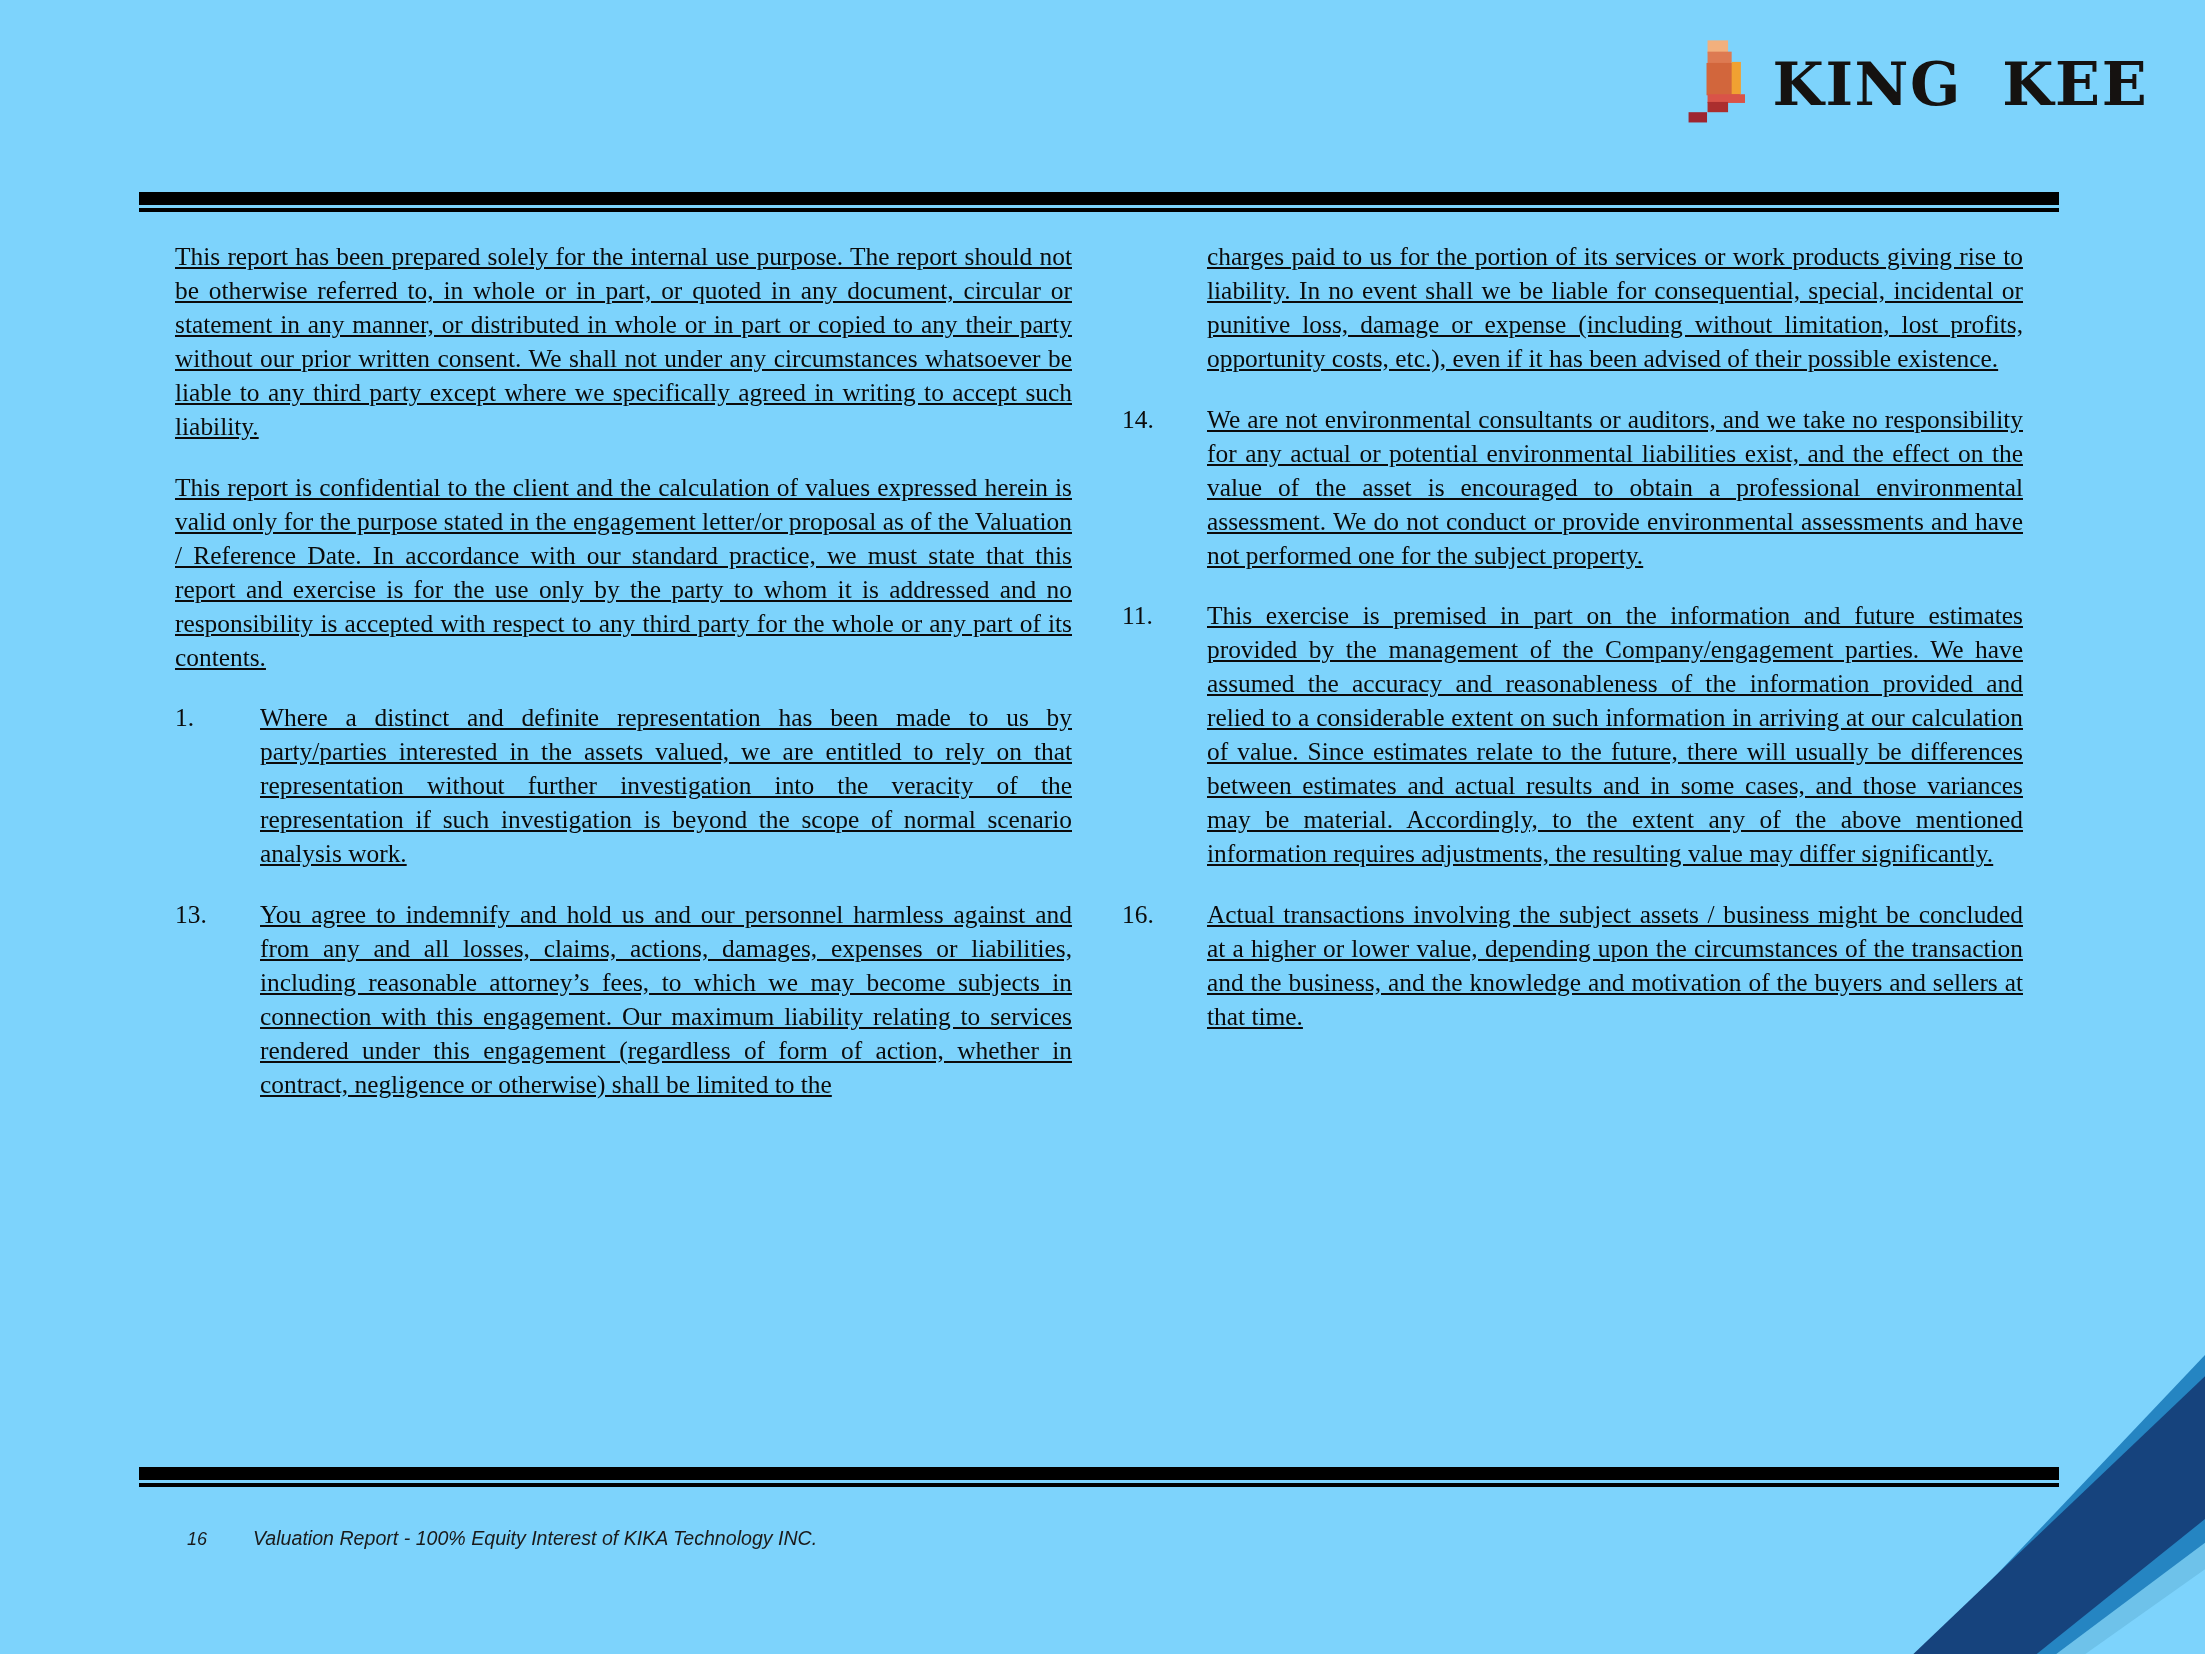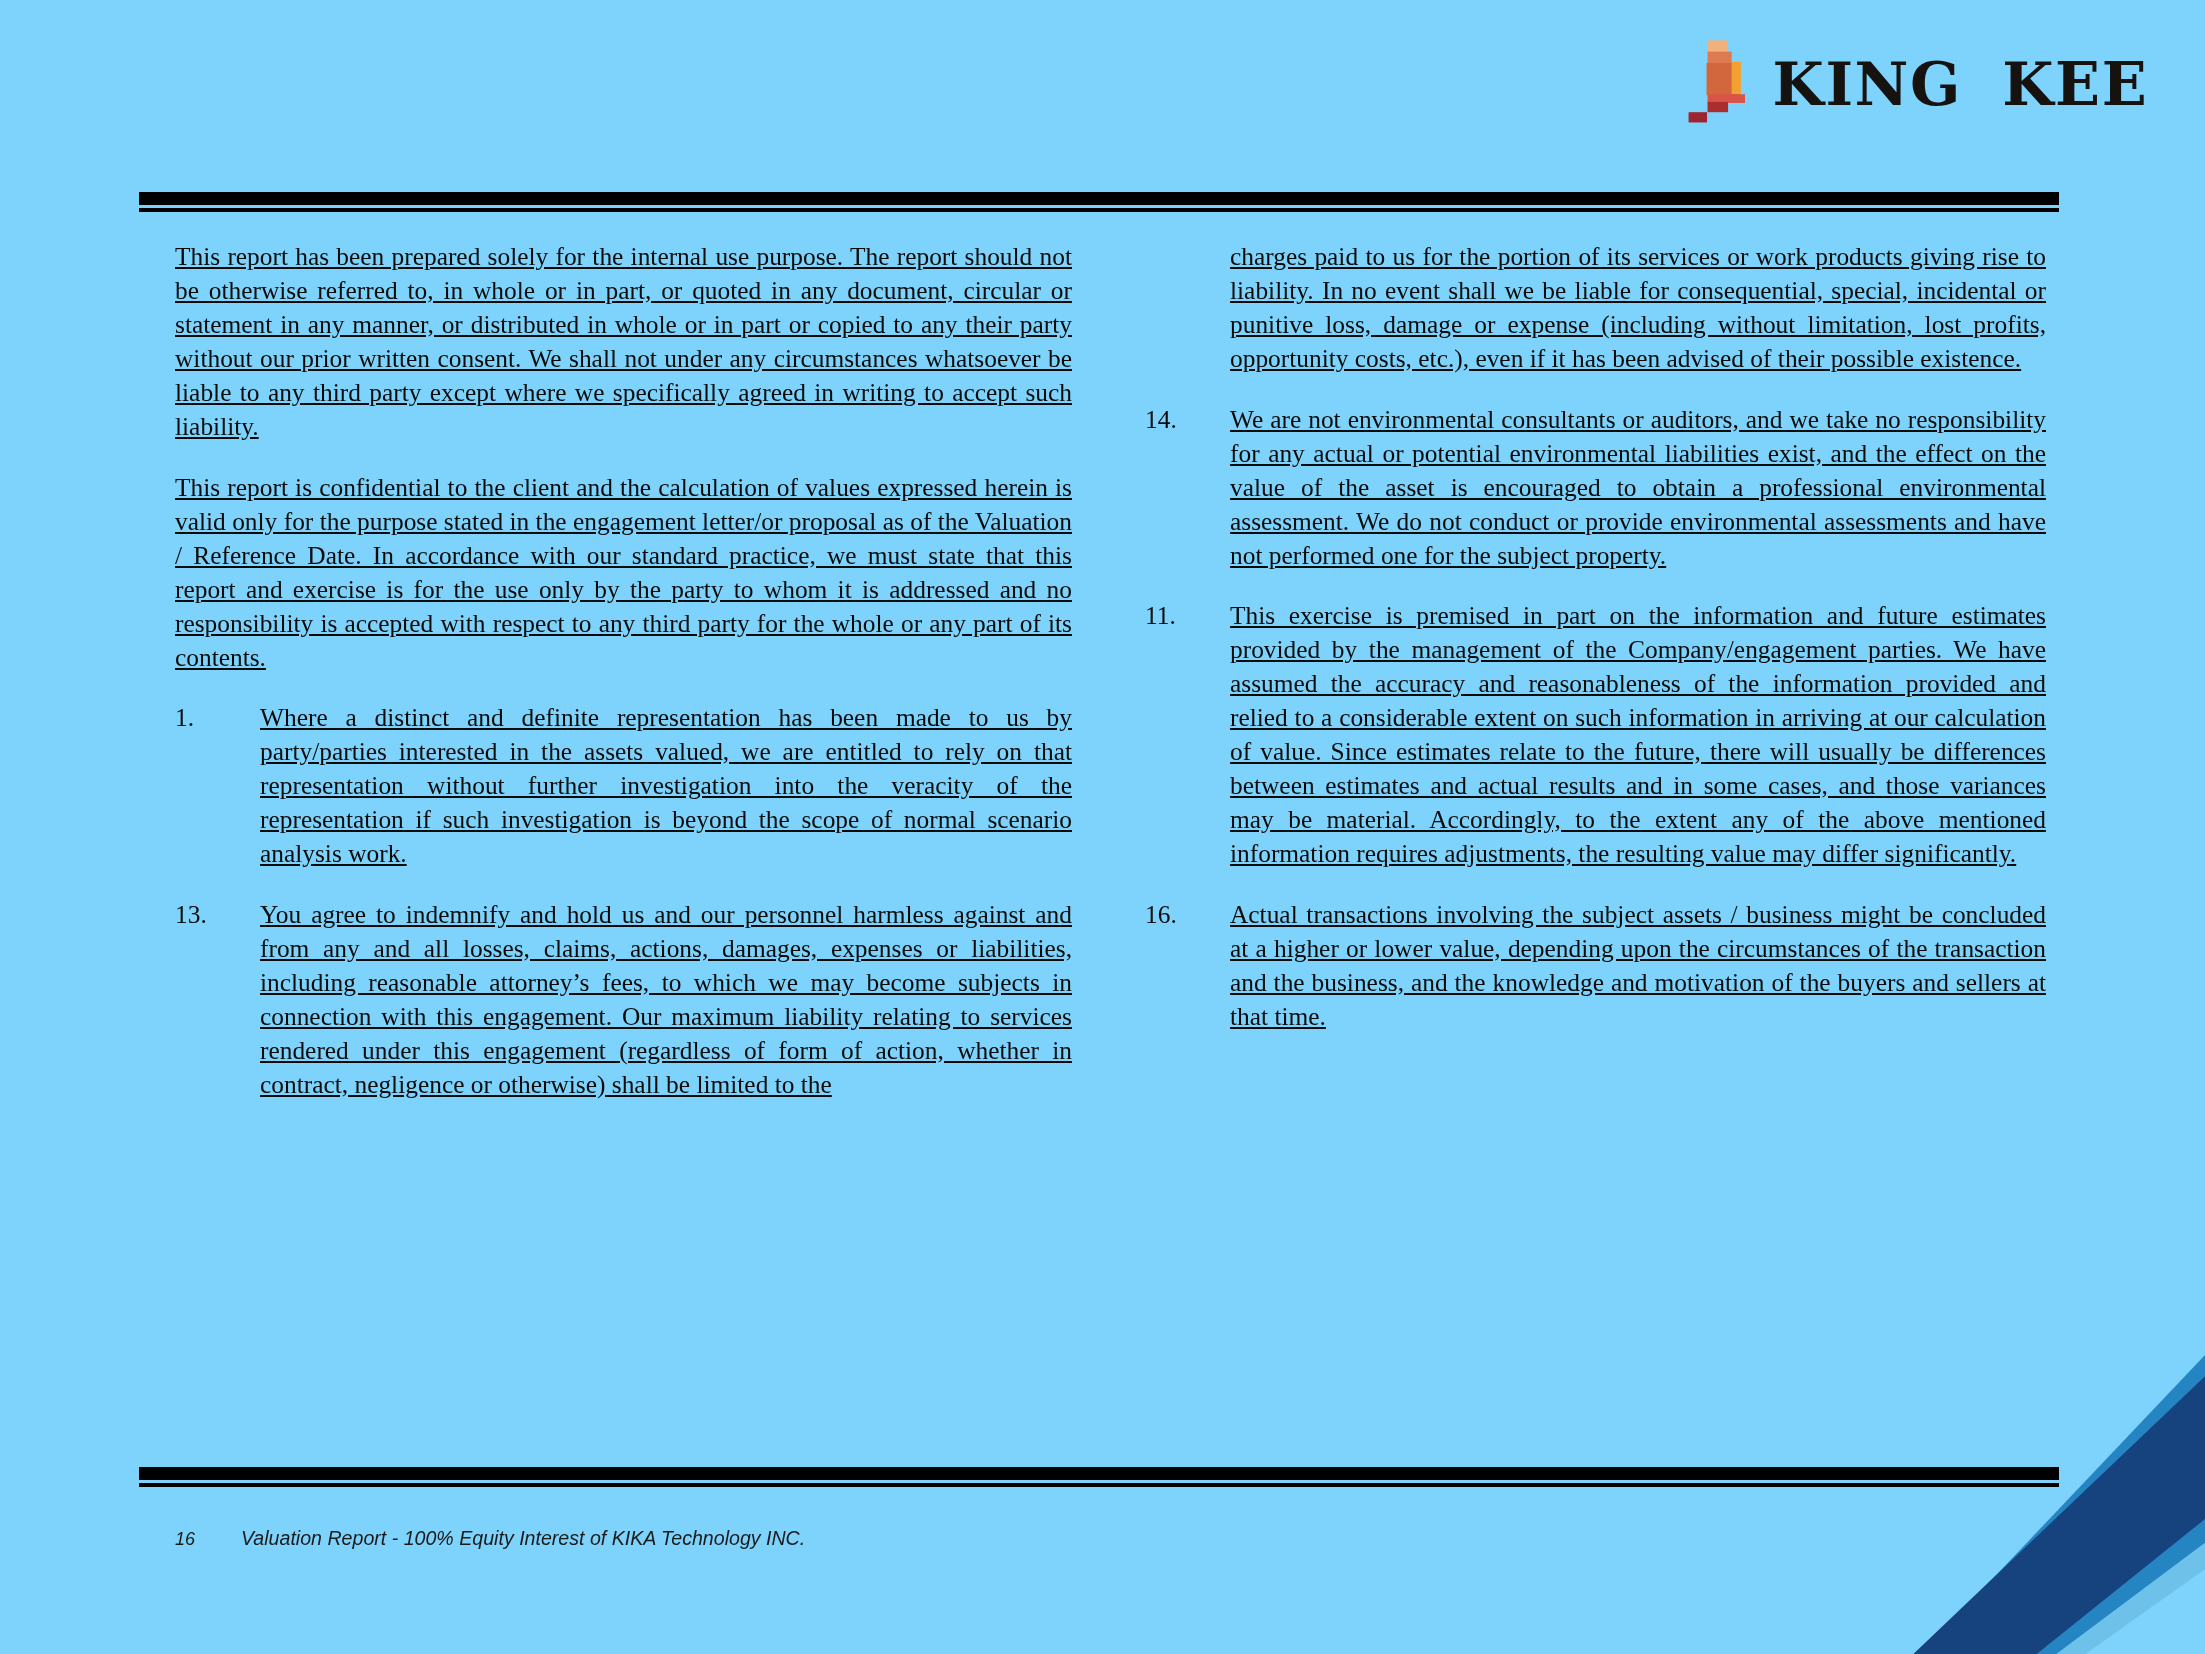--- a/index.html
+++ b/index.html
@@ -43,30 +43,30 @@
   .rule-bottom { top: 1467px; }
 
   
   .col {
     position: absolute;
     top: 239px;
     font-size: 25.4px;
     line-height: 34px;
   }
   .col-left  { left: 175px;  width: 897px; }
-  .col-right { left: 1145px; width: 901px; }
+  .col-right { left: 1122px; width: 901px; }
 
   .para { display: flex; margin-bottom: 26.5px; }
   .para .num   { flex: 0 0 85px; }
   .para .ptext { flex: 1; text-align: justify; text-decoration: underline; }
 
   
   .footer-text {
     position: absolute;
-    left: 175px;
+    left: 187px;
     top: 1527px;
     font-family: "Liberation Sans", sans-serif;
     font-style: italic;
     font-size: 19.6px;
     color: #1a1a1a;
     display: flex;
     align-items: baseline;
   }
   .footer-text .pageno { font-size: 18px; }
   .footer-text .ftitle { margin-left: 46px; }

